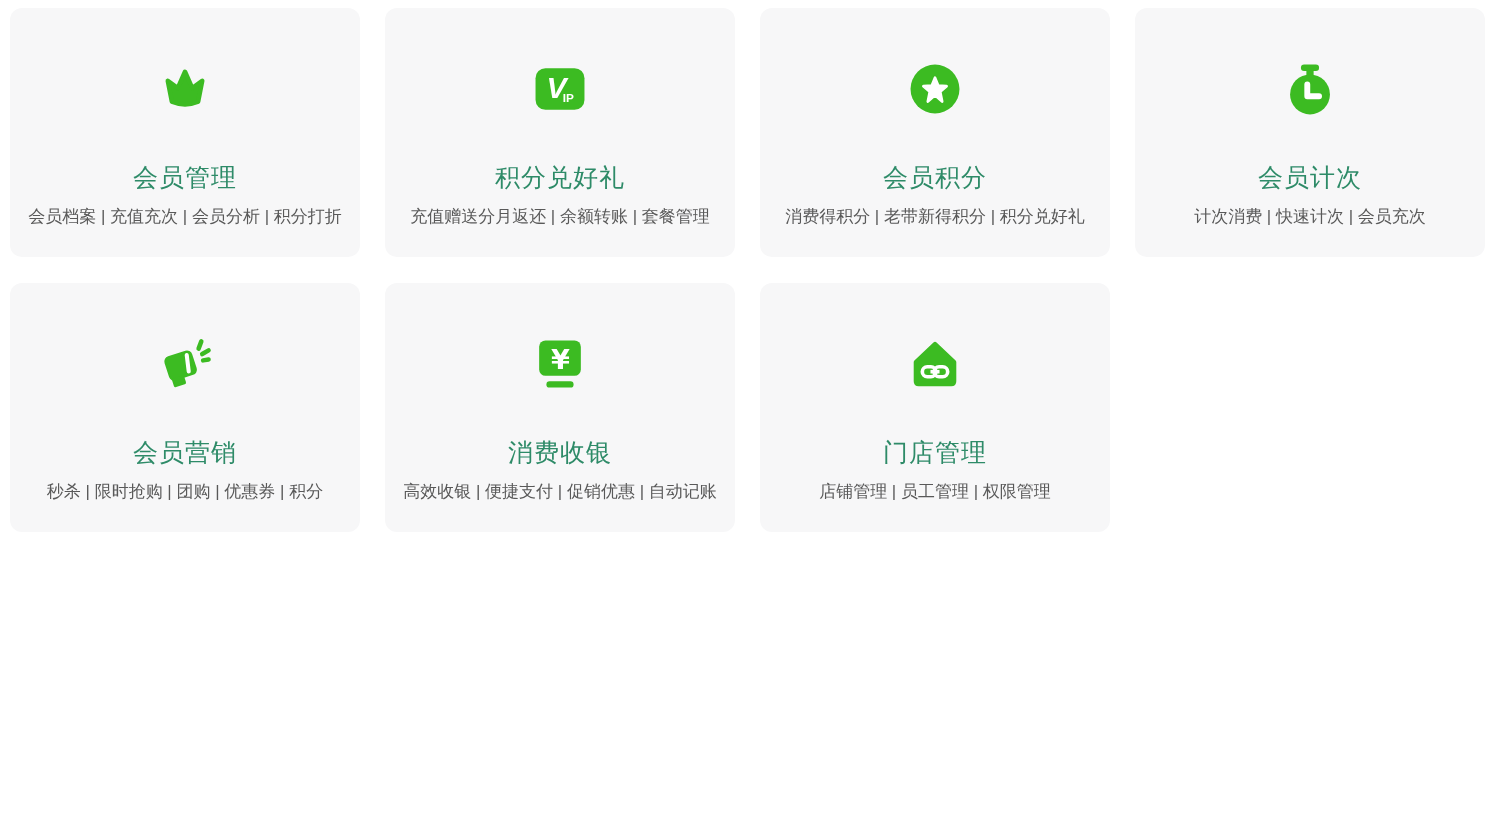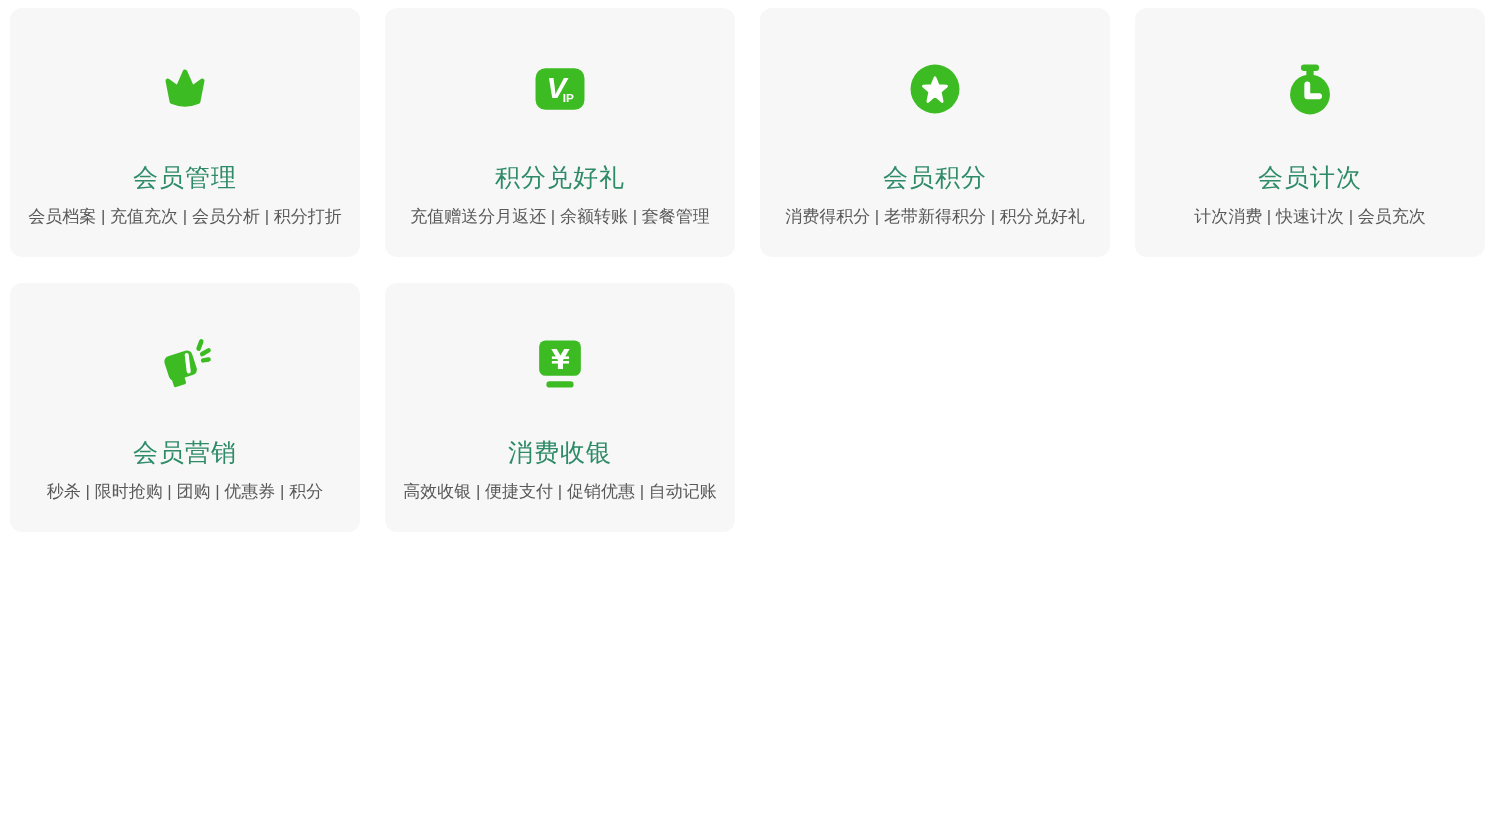--- a/index.html
+++ b/index.html
@@ -130,15 +130,29 @@
         <rect x="9" y="6" width="46" height="39" rx="7"></rect>
         <rect x="17" y="51" width="30" height="7" rx="3.5"></rect>
         <text class="yen" x="22" y="37">¥</text>
       </svg>
     </div>
     <div class="card-title">消费收银</div>
     <div class="card-subtitle">高效收银 | 便捷支付 | 促销优惠 | 自动记账</div>
   </div>
 
 
+  <div class="card">
+    <div class="icon-wrap">
+      <svg class="icon" viewBox="0 0 64 64">
+        <path d="M32 10 L53 30 L53 51 Q53 54 50 54 L14 54 Q11 54 11 51 L11 30 Z" stroke="var(--green)" stroke-width="5" stroke-linejoin="round" stroke-linecap="round"></path>
+        <g fill="none" stroke="#fff" stroke-width="4">
+          <rect x="18" y="35" width="15" height="11" rx="5.5"></rect>
+          <rect x="31" y="35" width="15" height="11" rx="5.5"></rect>
+          <line x1="27" y1="40.5" x2="37" y2="40.5"></line>
+        </g>
+      </svg>
+    </div>
+    <div class="card-title">门店管理</div>
+    <div class="card-subtitle">店铺管理 | 员工管理 | 权限管理</div>
+  </div>
 
 
 </div>
 
 </body></html>

